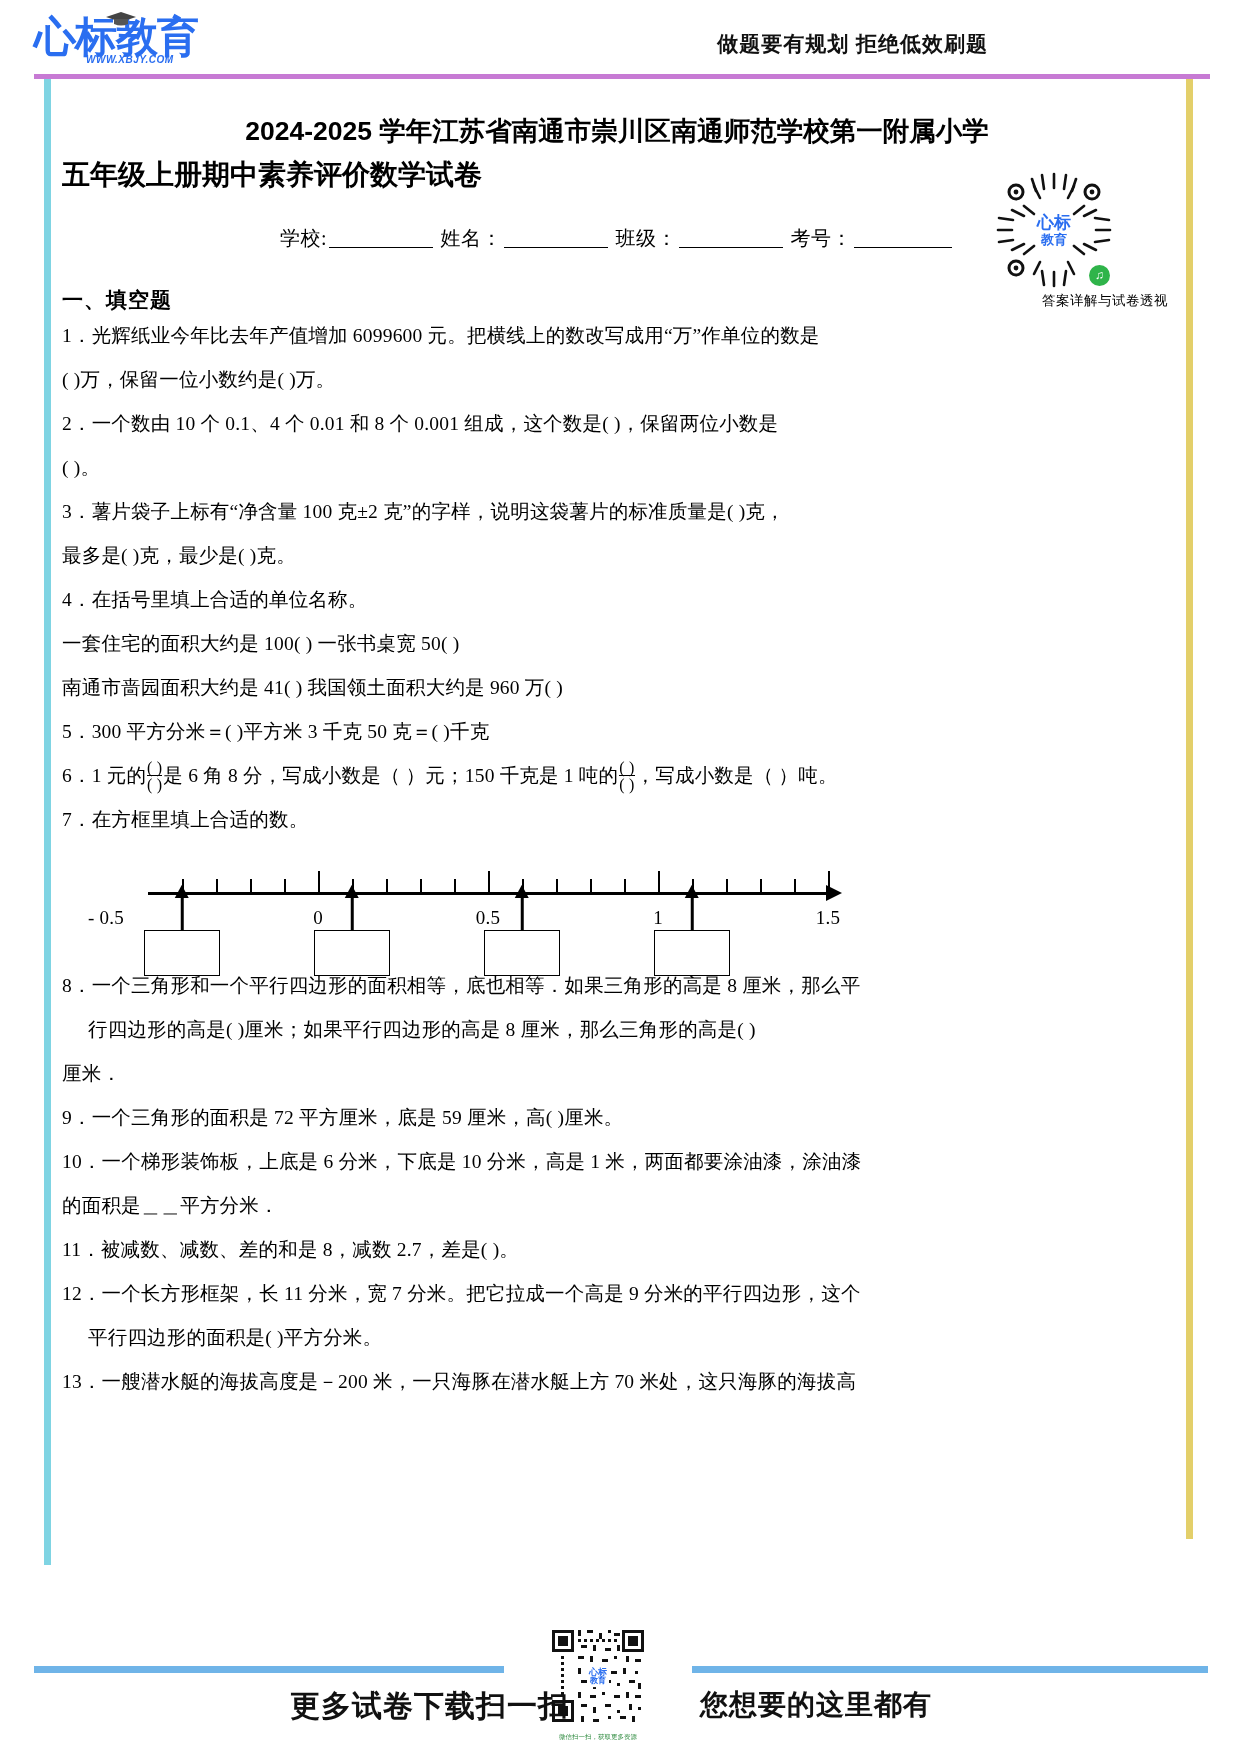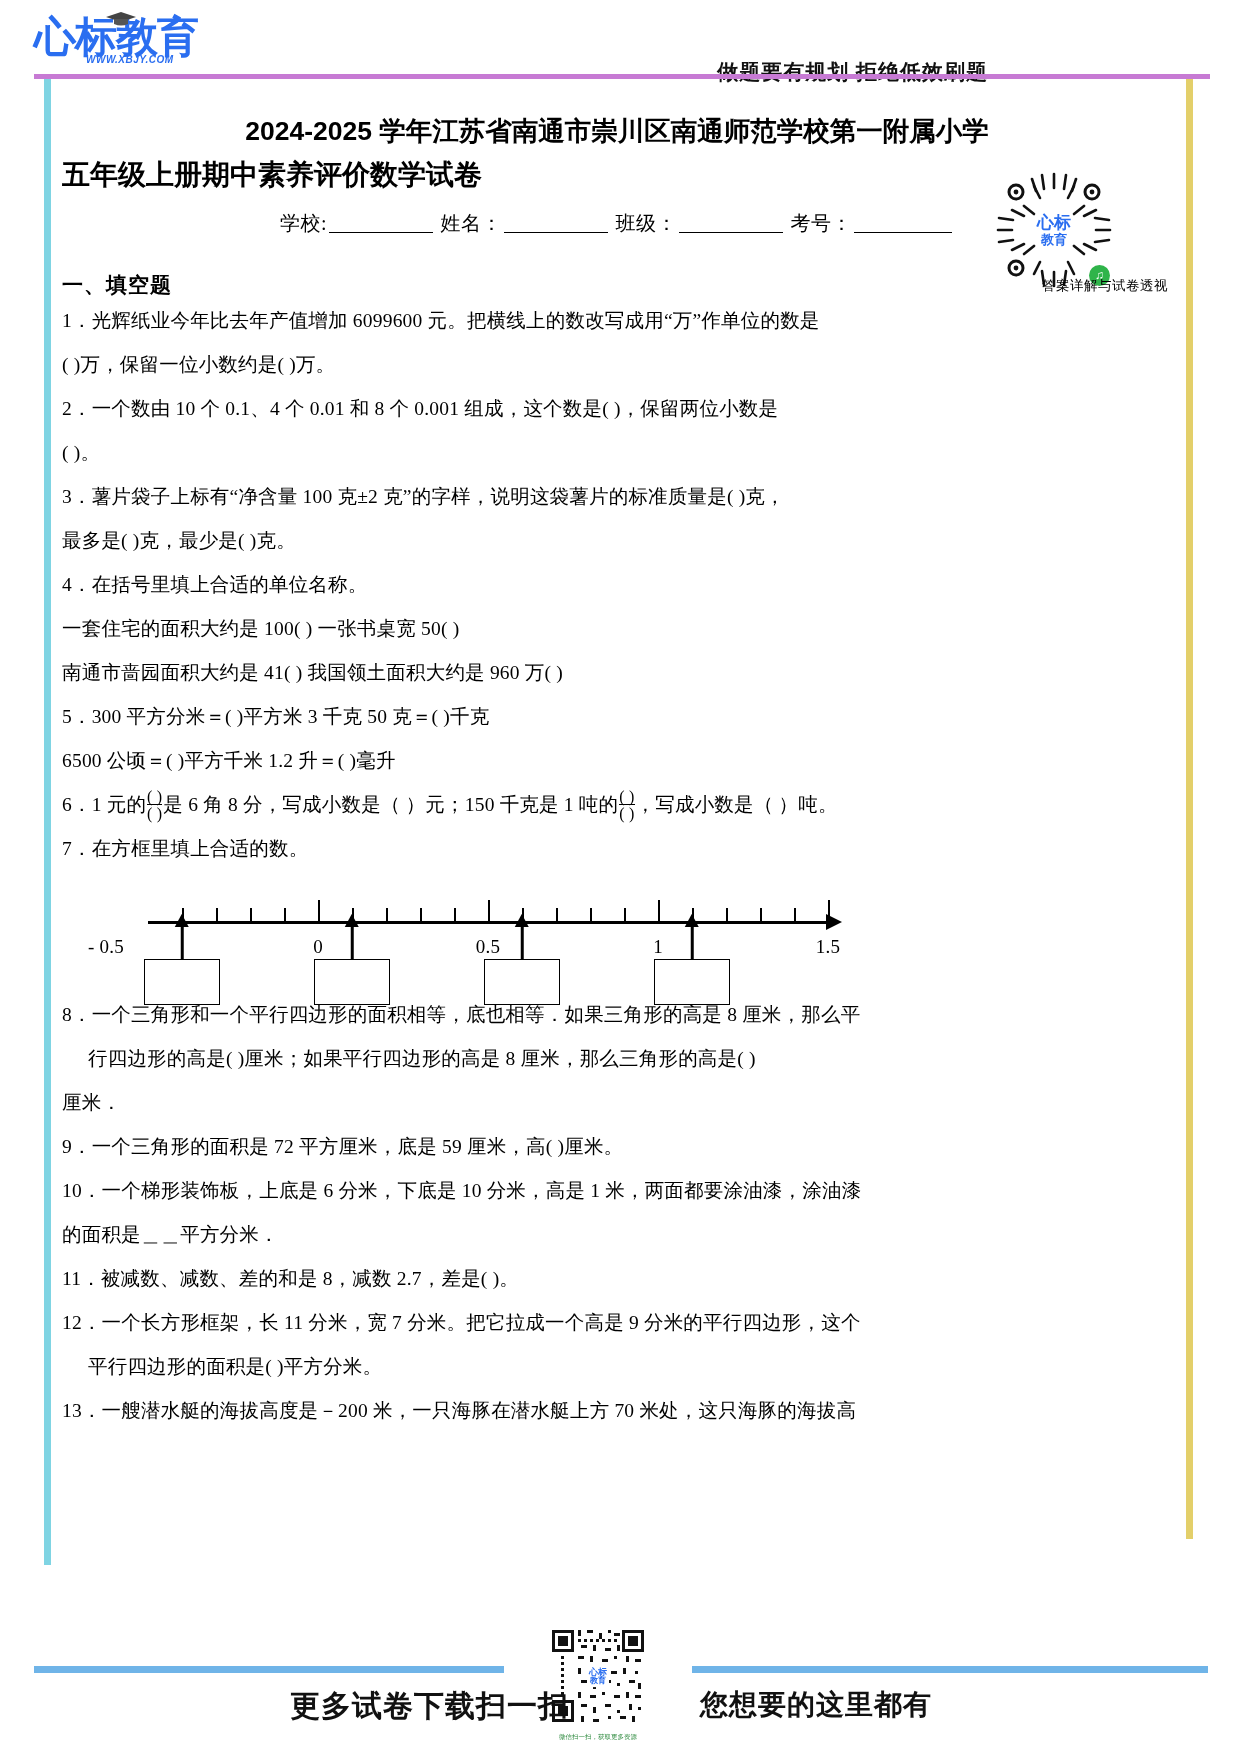--- a/index.html
+++ b/index.html
@@ -60,21 +60,20 @@
   .header-slogan {
     position: absolute;
     right: 28px;
     top: 30px;
     font-family: "Liberation Sans", sans-serif;
     font-size: 21px;
     font-weight: bold;
     color: #111;
     letter-spacing: 1px;
     white-space: nowrap;
-    margin-top: 28px;
   }
   .header-rule {
     position: absolute;
     left: 34px;
     top: 74px;
     width: 1176px;
     height: 5px;
     background: #c77ad4;
   }
 
@@ -121,21 +120,21 @@
     font-weight: bold;
     font-size: 28px;
     line-height: 34px;
     color: #000;
     margin-top: 10px;
   }
   .exam-fields {
     text-align: center;
     font-size: 20px;
     color: #000;
-    margin-top: 18px;
+    margin-top: 33px;
     letter-spacing: 0.5px;
     white-space: nowrap;
   }
   .exam-fields .blank {
     display: inline-block;
     border-bottom: 1.6px solid #000;
     width: 104px;
     vertical-align: -3px;
     margin: 0 2px;
   }
@@ -466,21 +465,20 @@
     </div>
 
     <div>
       <div class="q-line"><span>4．</span><span>在括号里填上合适的单位名称。</span></div>
       <div class="q-line">一套住宅的面积大约是 100(        )   一张书桌宽 50(        )</div>
       <div class="q-line">南通市啬园面积大约是 41(        )   我国领土面积大约是 960 万(        )</div>
     </div>
 
     <div>
       <div class="q-line"><span>5．</span><span>300 平方分米＝(        )平方米   3 千克 50 克＝(        )千克</span></div>
-      <div class="q-line">6500 公顷＝(        )平方千米   1.2 升＝(        )毫升</div>
     </div>
 
     <div>
       <div class="q-line">
         <span>6．</span><span>1 元的</span><span class="frac"><span class="num">( )</span><span class="den">( )</span></span><span>是 6 角 8 分，写成小数是（   ）元；150 千克是 1 吨的</span><span class="frac"><span class="num">( )</span><span class="den">( )</span></span><span>，写成小数是（   ）吨。</span>
       </div>
     </div>
 
     <div>
       <div class="q-line"><span>7．</span><span>在方框里填上合适的数。</span></div>

